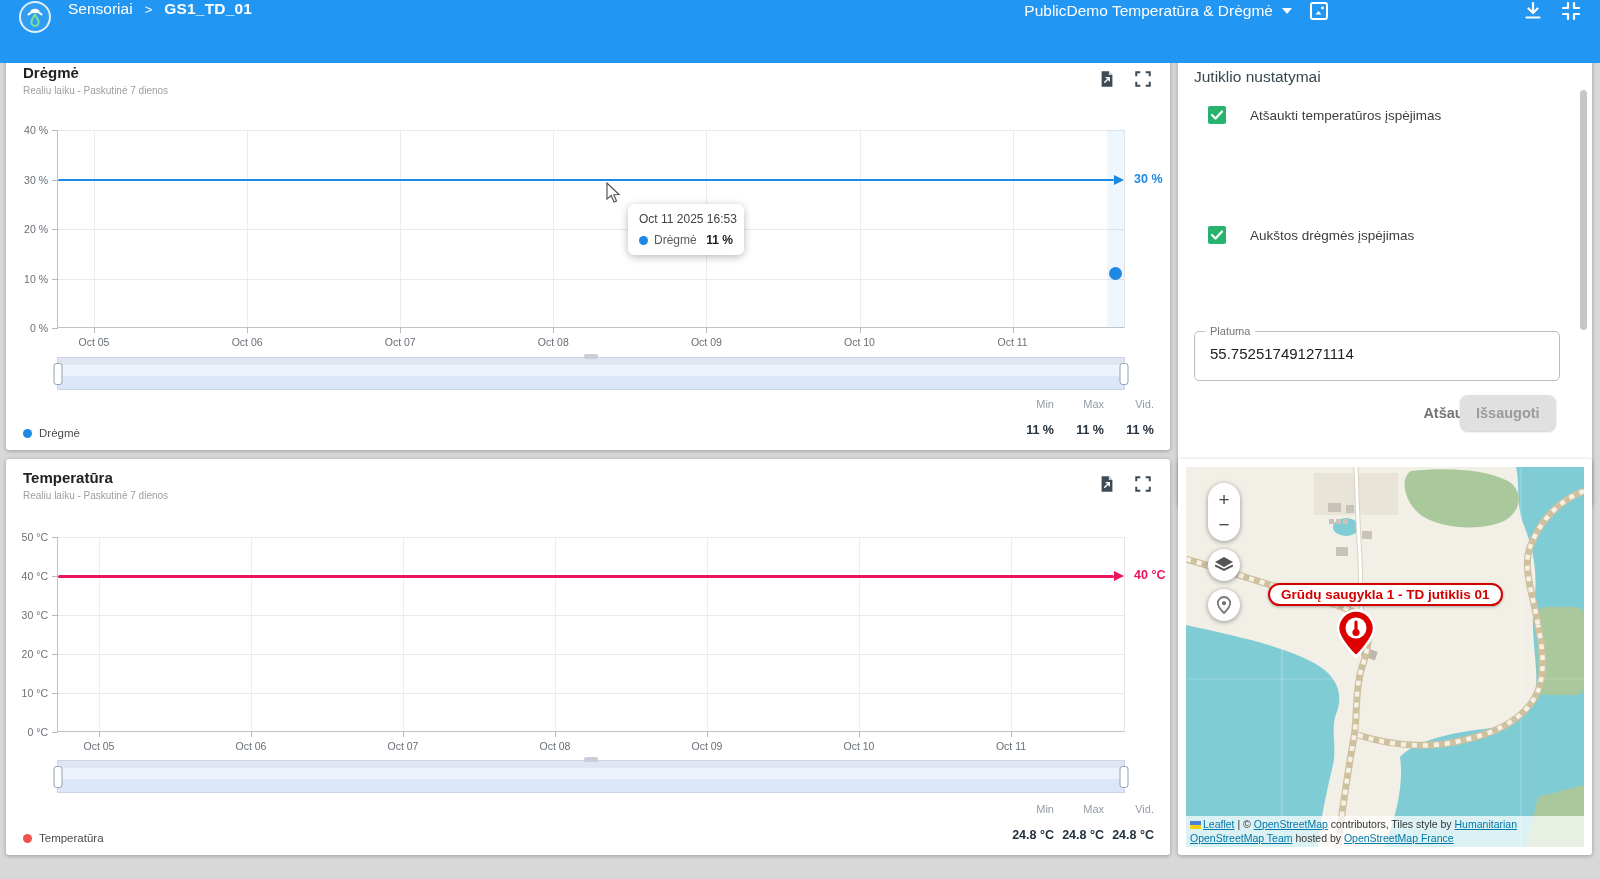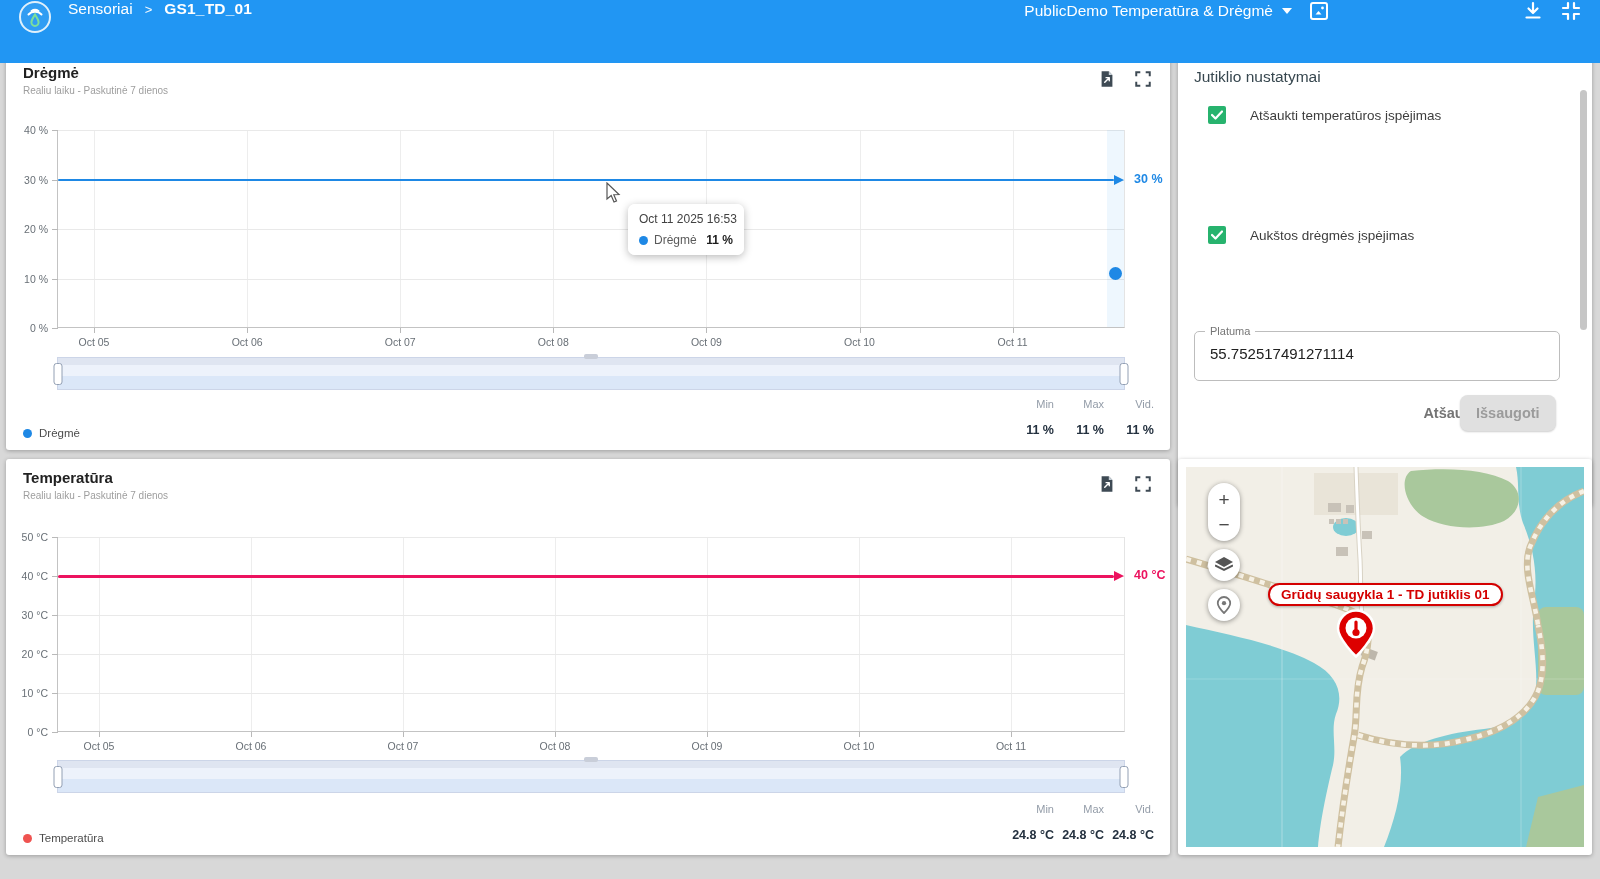--- a/index.html
+++ b/index.html
@@ -405,16 +405,22 @@
 
       <svg class="map-marker" width="40" height="50" viewBox="0 0 40 50">
         <path d="M20,1.5 C10,1.5 2,9.5 2,19.5 C2,30 20,47.5 20,47.5 C20,47.5 38,30 38,19.5 C38,9.5 30,1.5 20,1.5 Z" fill="#dd0000" stroke="#fff" stroke-width="2.5"></path>
         <circle cx="20" cy="19" r="10.5" fill="#fff"></circle>
         <g>
           <rect x="18.4" y="11.5" width="3.2" height="10" rx="1.6" fill="#dd0000"></rect>
           <circle cx="20" cy="23.5" r="3.6" fill="#dd0000"></circle>
         </g>
       </svg>
 
+      <div class="map-attr">
+        <svg class="flag" viewBox="0 0 11 8">
+            <rect width="11" height="4" fill="#4f7fd6"></rect>
+            <rect y="4" width="11" height="4" fill="#f7d117"></rect>
+          </svg><a>Leaflet</a><span> | © </span><a>OpenStreetMap</a><span> contributors, Tiles style by </span><a>Humanitarian OpenStreetMap Team</a><span> hosted by </span><a>OpenStreetMap France</a>
+      </div>
     </div>
   </div>
 
 </div>
 
 </body></html>

